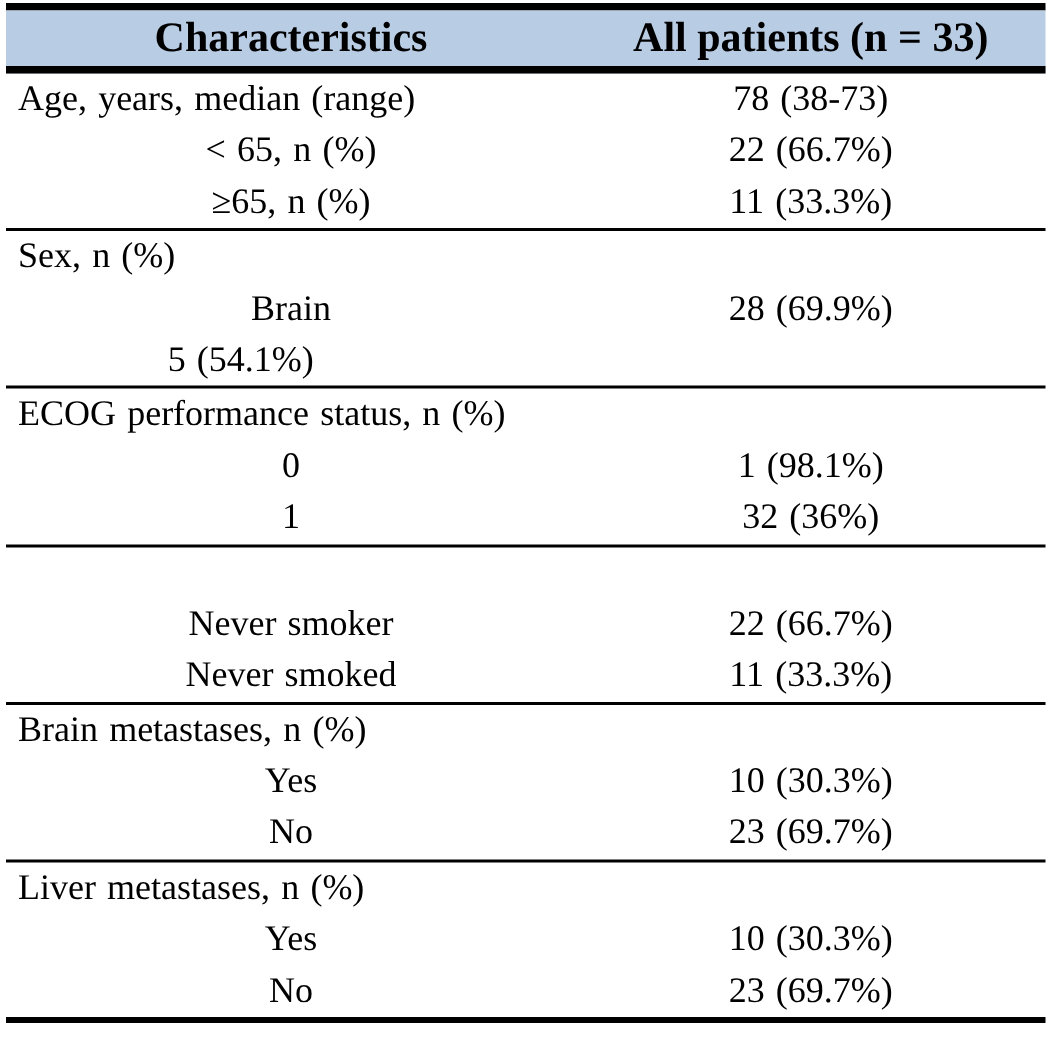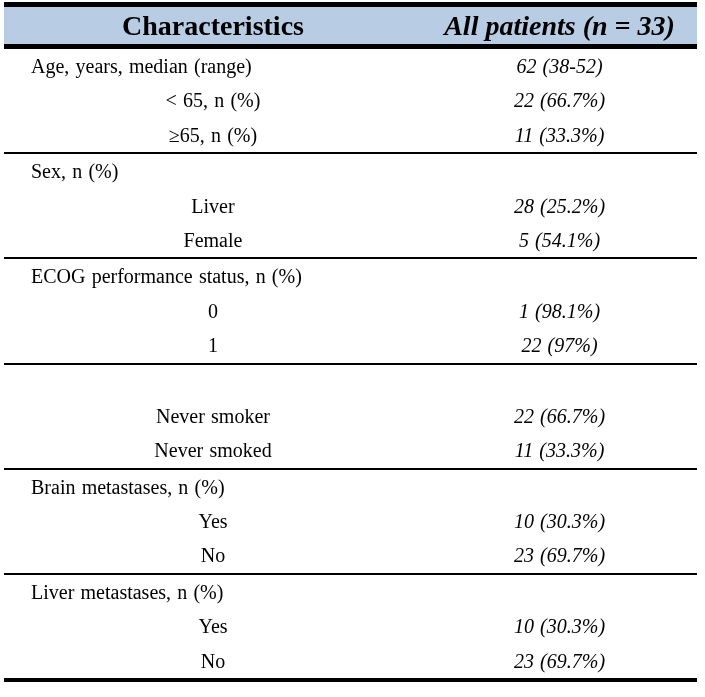--- a/index.html
+++ b/index.html
@@ -26,29 +26,29 @@
     background: var(--header-bg, #b8cce4);
     border-bottom: 5px solid var(--border, #000000);
   }
   .thead .cell {
     font-weight: bold;
     font-size: 28px;
     line-height: 37px;
     text-align: center;
     white-space: nowrap;
   }
-  .col1 { width: 380px; flex: 0 0 380px; margin-left: 19px; }
-  .col2 { width: 313px; flex: 0 0 313px; font-style: italic; }
+  .col1 { width: 380px; flex: 0 0 380px; }
+  .col2 { width: 313px; flex: 0 0 313px; }
   .section + .section { border-top: 2px solid var(--border, #000000); }
   .row {
     display: flex;
     height: 34.4px;
   }
   .row .cell {
-    font-size: 20px;
+    font-size: 24px;
     line-height: 34.4px;
     white-space: nowrap;
     word-spacing: 0.06em;
     overflow: visible;
   }
   .row .col1.align-left { text-align: left; padding-left: 8px; box-sizing: border-box; }
   .row .col1.align-center { text-align: center; font-family: Liberation Serif, serif; }
   .row .col2 { text-align: center; }
 </style>
 </head>
@@ -56,57 +56,56 @@
 
 <div class="tbl">
   <div class="thead">
     <div class="cell col1">Characteristics</div>
     <div class="cell col2">All patients (n = 33)</div>
   </div>
   <div class="tbody">
       <div class="section">
         <div class="row">
     <div class="cell col1 align-left">Age, years, median (range)</div>
-    <div class="cell col2">62 (38-52)</div>
+    <div class="cell col2">78 (38-73)</div>
   </div>
         <div class="row">
     <div class="cell col1 align-center">&lt; 65, n (%)</div>
     <div class="cell col2">22 (66.7%)</div>
   </div>
         <div class="row">
     <div class="cell col1 align-center">≥65, n (%)</div>
     <div class="cell col2">11 (33.3%)</div>
   </div>
       </div>
       <div class="section">
         <div class="row">
     <div class="cell col1 align-left">Sex, n (%)</div>
     <div class="cell col2"></div>
   </div>
         <div class="row">
-    <div class="cell col1 align-center">Liver</div>
-    <div class="cell col2">28 (25.2%)</div>
+    <div class="cell col1 align-center">Brain</div>
+    <div class="cell col2">28 (69.9%)</div>
   </div>
         <div class="row">
-    <div class="cell col1 align-center">Female</div>
     <div class="cell col2">5 (54.1%)</div>
   </div>
       </div>
       <div class="section">
         <div class="row">
     <div class="cell col1 align-left">ECOG performance status, n (%)</div>
     <div class="cell col2"></div>
   </div>
         <div class="row">
     <div class="cell col1 align-center">0</div>
     <div class="cell col2">1 (98.1%)</div>
   </div>
         <div class="row">
     <div class="cell col1 align-center">1</div>
-    <div class="cell col2">22 (97%)</div>
+    <div class="cell col2">32 (36%)</div>
   </div>
       </div>
       <div class="section">
         <div class="row">
     <div class="cell col2"></div>
   </div>
         <div class="row">
     <div class="cell col1 align-center">Never smoker</div>
     <div class="cell col2">22 (66.7%)</div>
   </div>

